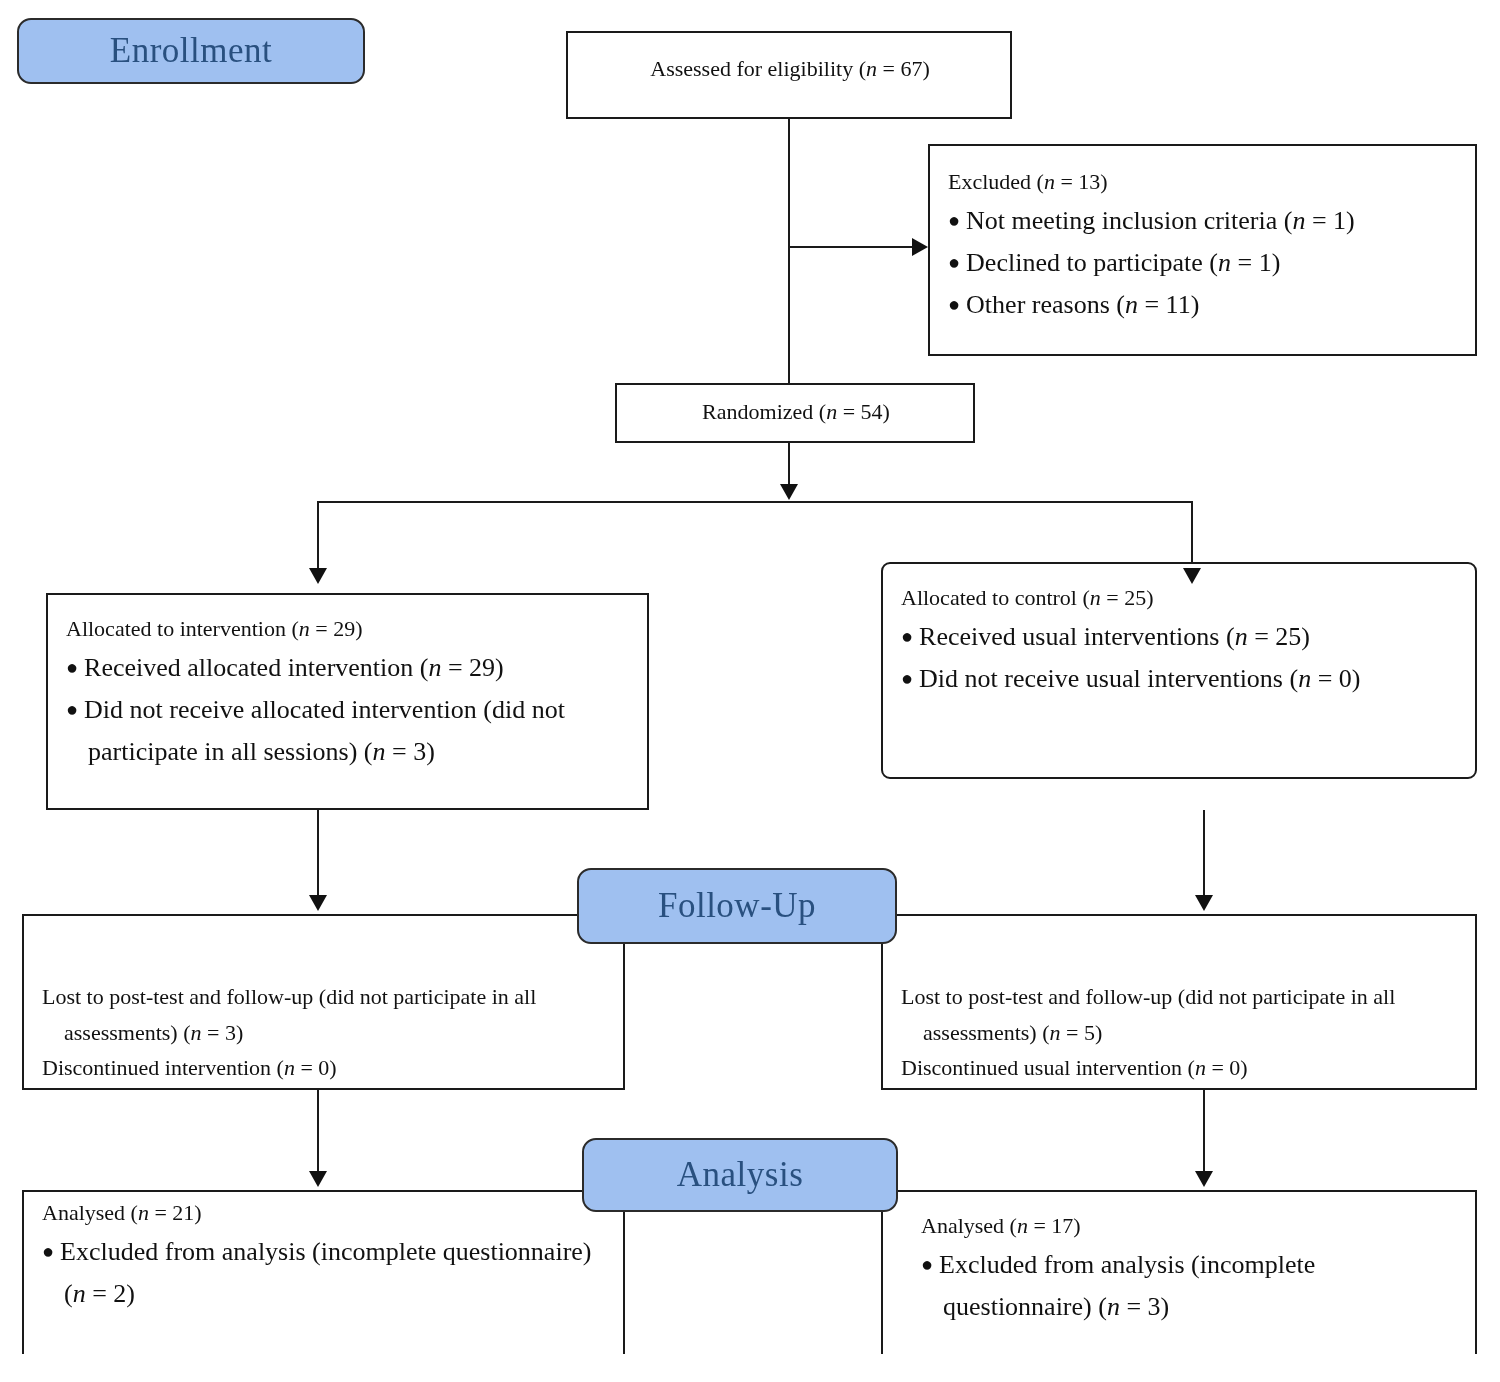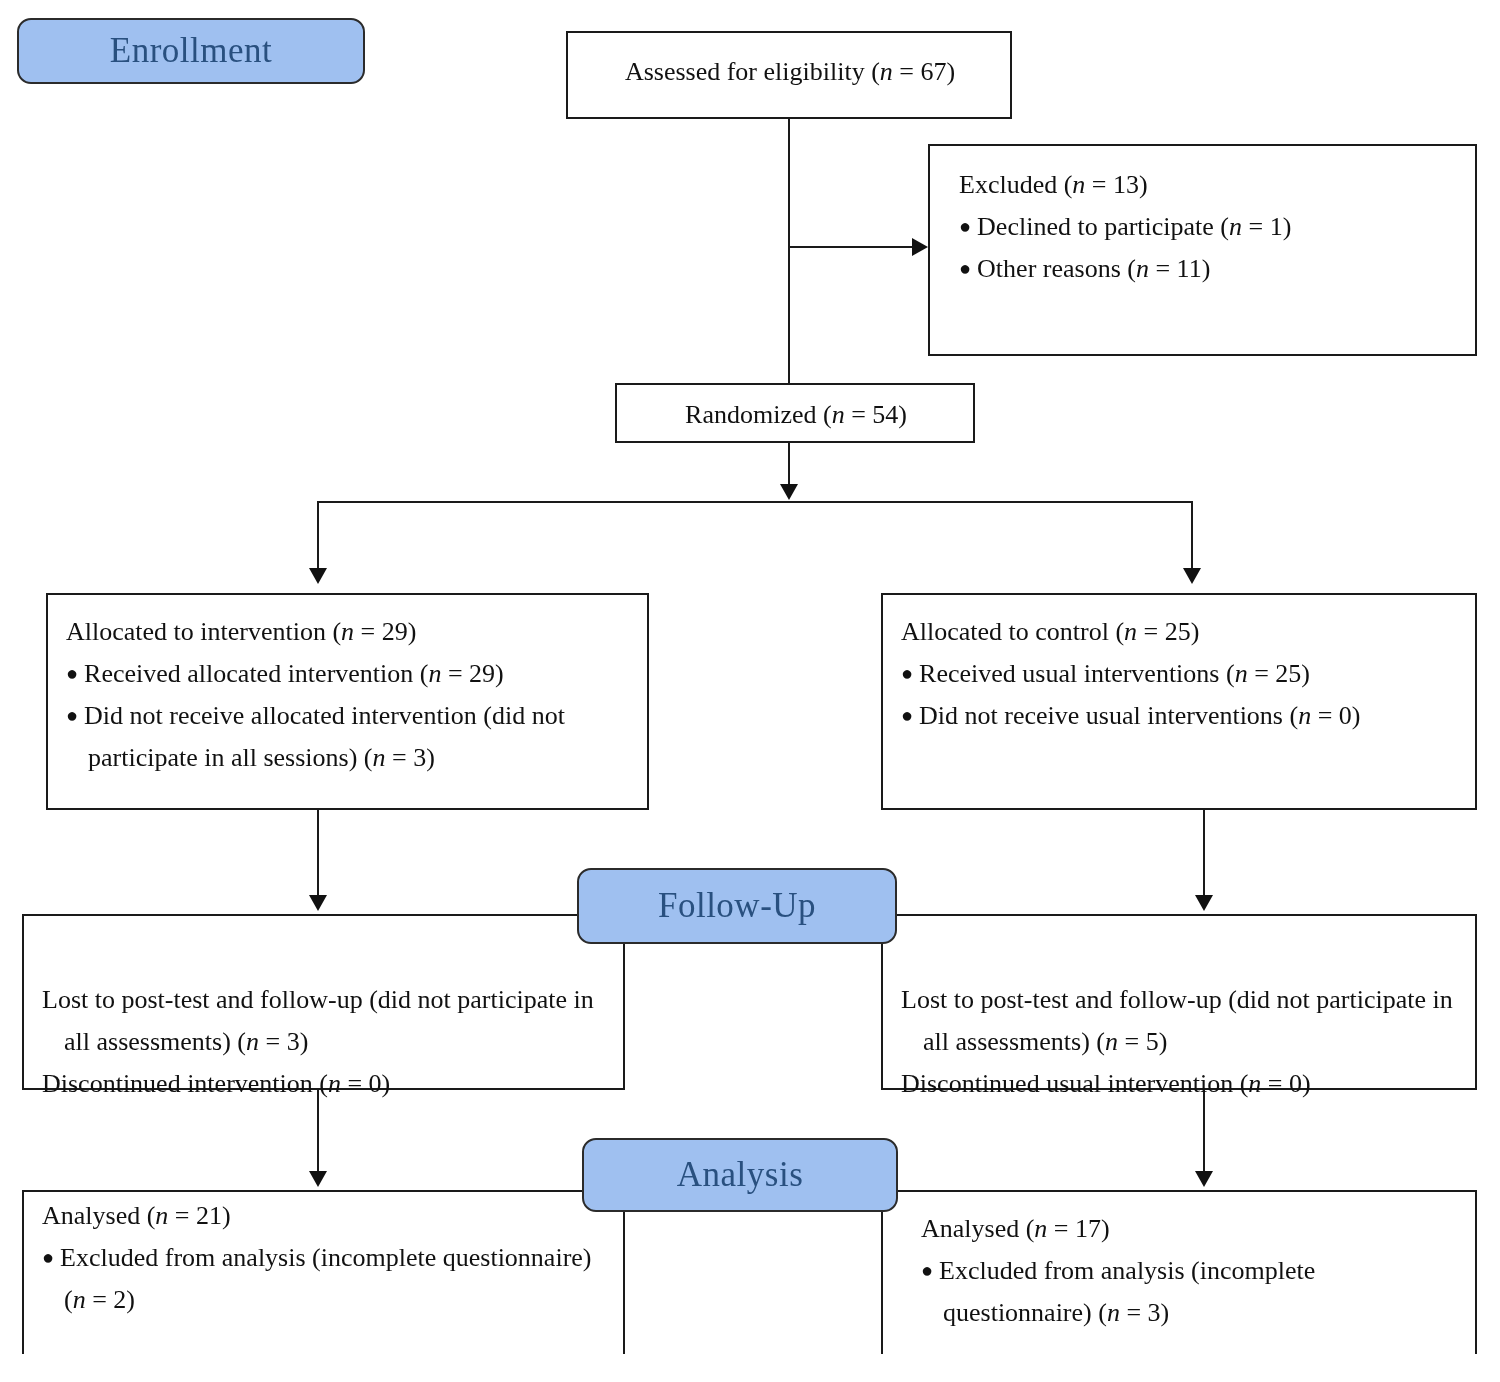--- a/index.html
+++ b/index.html
@@ -39,21 +39,21 @@
     position: absolute;
     background: #ffffff;
     border: 2px solid #1a1a1a;
     box-sizing: border-box;
     z-index: 3;
   }
   .flow-box .box-inner {
     padding: 14px 16px 10px 18px;
   }
   .box-line {
-    font-size: 26px;
+    font-size: 22px;
     line-height: 1.62;
     white-space: nowrap;
   }
   .box-line.wrap {
     white-space: normal;
   }
   .box-line.center {
     text-align: center;
   }
   .bullet-line {
@@ -119,23 +119,24 @@
     <div class="box-inner" style="padding-top:18px;">
       <div class="box-line center"><span>Assessed for eligibility (</span><span class="it">n</span><span> = 67)</span></div>
     </div>
   </div>
 
   <div class="vline" style="left:788px; top:119px; height:264px;"></div>
 
   <div class="hline" style="left:788px; top:246px; width:126px;"></div>
   <div class="arrow-right" style="left:912px; top:238px;"></div>
 
-  <div class="flow-box" style="left:928px; top:144px; width:549px; height:212px;padding-left:11px;">
+  <div class="flow-box" style="left:928px; top:144px; width:549px; height:212px;">
     <div class="box-inner" style="padding-top:18px;">
       <div class="box-line"><span>Excluded (</span><span class="it">n</span><span> = 13)</span></div>
+      <div class="bullet-line"><span class="bullet">●</span><span>Not meeting inclusion criteria (</span><span class="it">n</span><span> = 1)</span></div>
       <div class="bullet-line"><span class="bullet">●</span><span>Declined to participate (</span><span class="it">n</span><span> = 1)</span></div>
       <div class="bullet-line"><span class="bullet">●</span><span>Other reasons (</span><span class="it">n</span><span> = 11)</span></div>
     </div>
   </div>
 
   <div class="flow-box" style="left:615px; top:383px; width:360px; height:60px;">
     <div class="box-inner" style="padding-top:9px;">
       <div class="box-line center"><span>Randomized (</span><span class="it">n</span><span> = 54)</span></div>
     </div>
   </div>
@@ -150,21 +151,21 @@
 
 
   <div class="flow-box" style="left:22px; top:593px; width:603px; height:217px;margin-left:24px;">
     <div class="box-inner" style="padding-top:16px;">
       <div class="box-line"><span>Allocated to intervention (</span><span class="it">n</span><span> = 29)</span></div>
       <div class="bullet-line"><span class="bullet">●</span><span>Received allocated intervention (</span><span class="it">n</span><span> = 29)</span></div>
       <div class="bullet-line wrap"><span class="bullet">●</span><span>Did not receive allocated intervention (did not participate in all sessions) (</span><span class="it">n</span><span> = 3)</span></div>
     </div>
   </div>
 
-  <div class="flow-box" style="left:881px; top:593px; width:596px; height:217px;">
+  <div class="flow-box" style="left:881px; top:562px; width:596px; height:217px;border-radius:9px;">
     <div class="box-inner" style="padding-top:16px;">
       <div class="box-line"><span>Allocated to control (</span><span class="it">n</span><span> = 25)</span></div>
       <div class="bullet-line"><span class="bullet">●</span><span>Received usual interventions (</span><span class="it">n</span><span> = 25)</span></div>
       <div class="bullet-line"><span class="bullet">●</span><span>Did not receive usual interventions (</span><span class="it">n</span><span> = 0)</span></div>
     </div>
   </div>
 
   <div class="vline" style="left:317px; top:810px; height:88px;"></div>
   <div class="arrow-down" style="left:309px; top:895px;"></div>
   <div class="vline" style="left:1203px; top:810px; height:88px;"></div>

